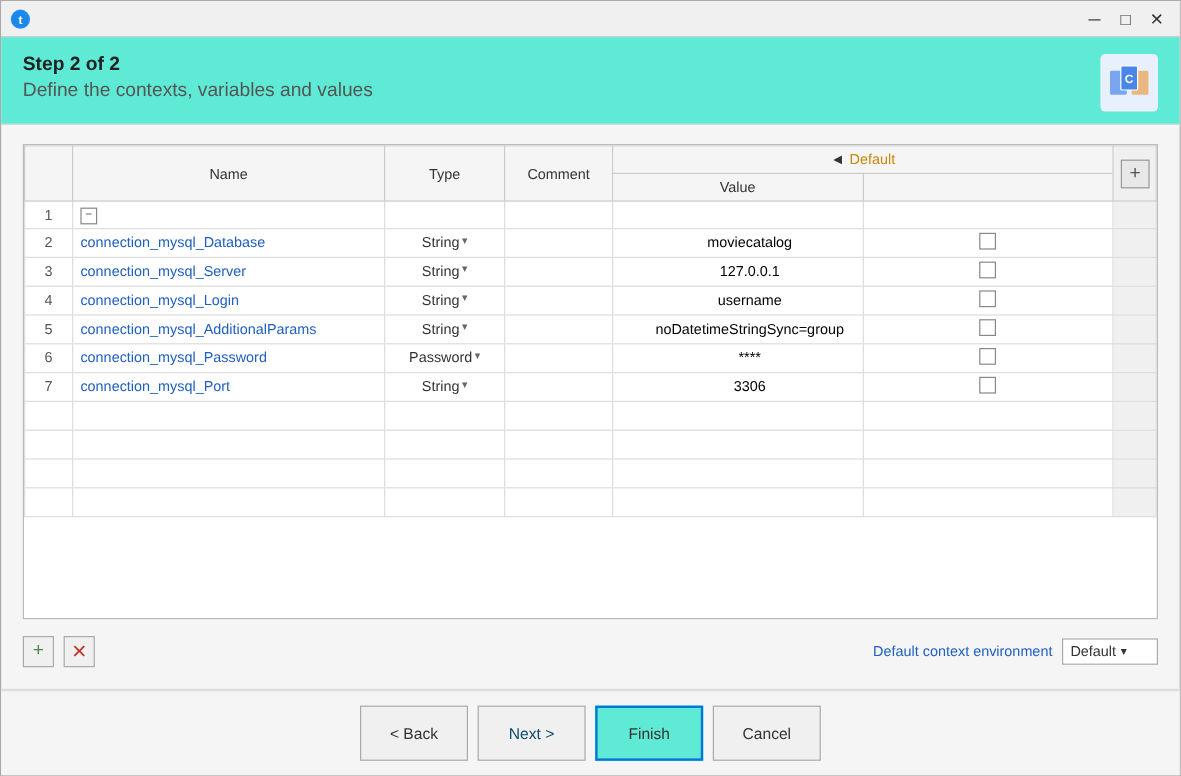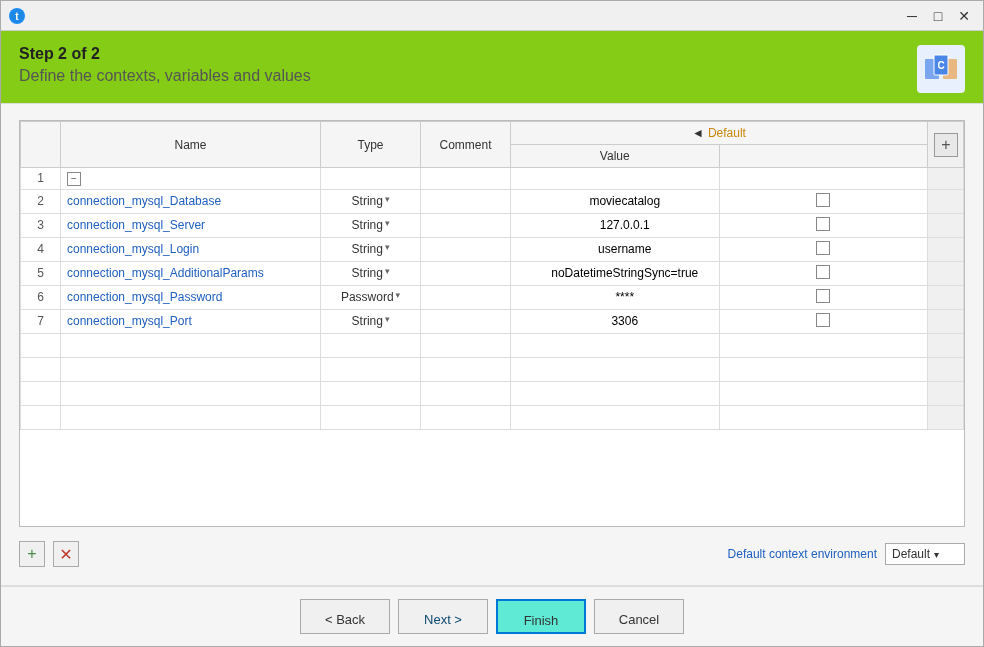--- a/index.html
+++ b/index.html
@@ -65,21 +65,21 @@
       cursor: pointer;
       font-size: 14px;
       color: #333;
       display: flex;
       align-items: center;
       justify-content: center;
     }
 
     .header {
       padding: 14px 18px 10px;
-      background: #84cc16;
+      background: #5eead4;
       border-bottom: 1px solid #ddd;
       display: flex;
       align-items: flex-start;
       justify-content: space-between;
     }
     .header-left {}
     .header-step {
       font-size: 16px;
       font-weight: bold;
       color: #222;
@@ -248,21 +248,21 @@
     .footer {
       background: #f5f5f5;
       border-top: 2px solid #ddd;
       padding: 12px 18px;
       display: flex;
       justify-content: center;
       gap: 8px;
     }
     .footer-btn {
       min-width: 90px;
-      height: 35px;
+      height: 46px;
       border: 1px solid #aaa;
       background: #f0f0f0;
       cursor: pointer;
       font-size: 13px;
       color: #333;
       padding: 12px 14px;
     }
     .footer-btn.primary {
       border: 2px solid #0078d7;
       background: #5eead4;
@@ -389,21 +389,21 @@
             <tr>
               <td class="td-num">5</td>
               <td class="td-name">connection_mysql_AdditionalParams</td>
               <td class="td-type">
                 <div class="type-select-wrapper">
                   <span>String</span>
                   <span class="dropdown-arrow">▾</span>
                 </div>
               </td>
               <td class="td-comment"></td>
-              <td class="td-value">noDatetimeStringSync=true</td>
+              <td class="td-value">noDatetimeStringSync=group</td>
               <td class="td-check"><span class="checkbox"></span></td>
               <td class="td-add"></td>
             </tr>
             <tr>
               <td class="td-num">6</td>
               <td class="td-name">connection_mysql_Password</td>
               <td class="td-type">
                 <div class="type-select-wrapper">
                   <span>Password</span>
                   <span class="dropdown-arrow">▾</span>

